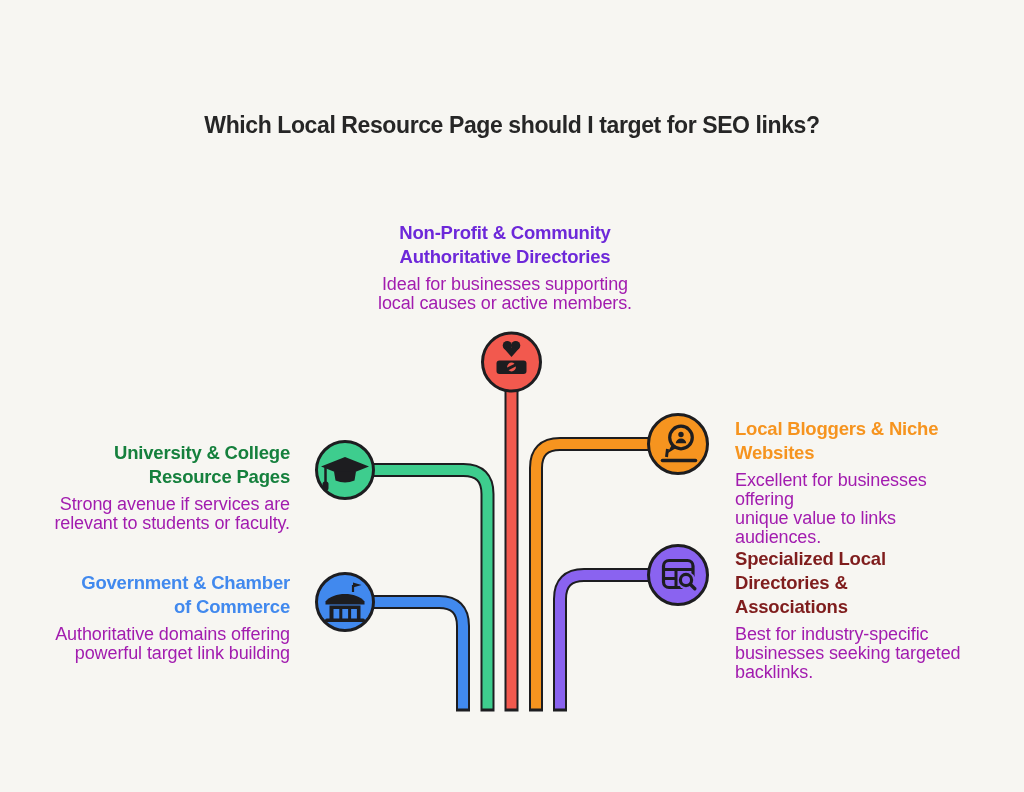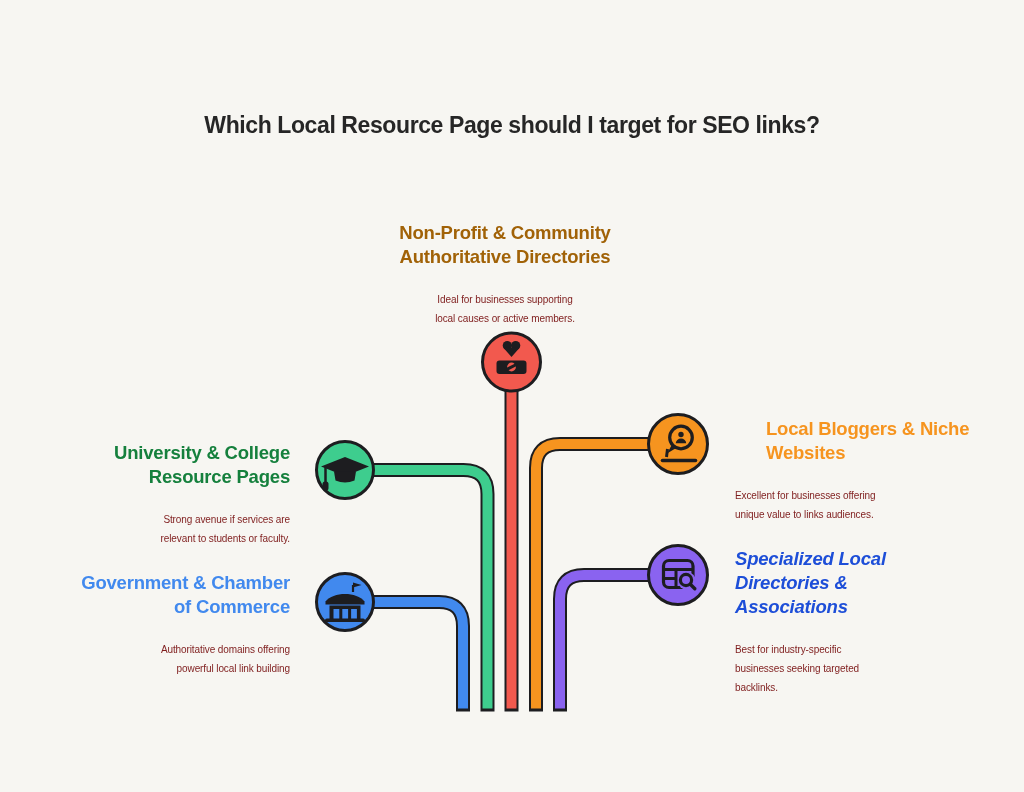--- a/index.html
+++ b/index.html
@@ -15,21 +15,21 @@
     position:absolute;left:0;top:80px;width:1024px;
     text-align:center;
     font-size:23px;font-weight:700;letter-spacing:-0.4px;
     color:#262626;white-space:nowrap;margin-top:32px;
   }
   .block{position:absolute;}
   .block.center{text-align:center;}
   .block.right{text-align:right;}
   .block.left{text-align:left;}
   .bh{font-size:18.5px;font-weight:700;line-height:24px;letter-spacing:-0.2px;}
-  .bd{font-size:10px;line-height:19px;color:#7f1d1d;margin-top:21px;letter-spacing:-0.1px;}
+  .bd{font-size:18px;line-height:19px;color:#a21caf;margin-top:6px;letter-spacing:-0.1px;}
 </style>
 </head>
 <body style="background: rgb(247, 246, 242);">
 
 <div id="canvas" style="background: rgb(247, 246, 242);">
 
   <div class="page-title">Which Local Resource Page should I target for SEO links?</div>
 
   <svg id="diagram-svg" width="1024" height="792" viewBox="0 0 1024 792">
 
@@ -100,21 +100,21 @@
       <path d="M663.5 569.5 H693" fill="none" stroke="#1d1d20" stroke-width="3"></path>
       <path d="M676 569.5 V587.5" fill="none" stroke="#1d1d20" stroke-width="3"></path>
       <path d="M663.5 578.5 H676" fill="none" stroke="#1d1d20" stroke-width="3"></path>
       <circle cx="687" cy="581" r="9" fill="#8a63f0"></circle>
       <circle cx="686" cy="580" r="5.6" fill="none" stroke="#1d1d20" stroke-width="3.2"></circle>
       <path d="M690.3 584.3 L694.8 588.8" fill="none" stroke="#1d1d20" stroke-width="3.4" stroke-linecap="round"></path>
     </g>
   </svg>
 
   <div class="block center" style="left:325px;top:221px;width:360px">
-    <div class="bh" style="color: #a16207; text-align: center;">
+    <div class="bh" style="color: #6d28d9; text-align: center;">
       <div>Non-Profit &amp; Community</div>
       <div>Authoritative Directories</div>
     </div>
     <div class="bd">
       <div>Ideal for businesses supporting</div>
       <div>local causes or active members.</div>
     </div>
   </div>
 
   <div class="block right" style="left:40px;top:441px;width:250px">
@@ -128,37 +128,37 @@
     </div>
   </div>
 
   <div class="block right" style="left:30px;top:571px;width:260px">
     <div class="bh" style="color: rgb(65, 137, 238);">
       <div>Government &amp; Chamber</div>
       <div>of Commerce</div>
     </div>
     <div class="bd">
       <div>Authoritative domains offering</div>
-      <div>powerful local link building</div>
+      <div>powerful target link building</div>
     </div>
   </div>
 
   <div class="block left" style="left:735px;top:417px;width:250px">
-    <div class="bh" style="color: rgb(246, 148, 31); margin-left: 31px;">
+    <div class="bh" style="color: rgb(246, 148, 31);">
       <div>Local Bloggers &amp; Niche</div>
       <div>Websites</div>
     </div>
     <div class="bd">
       <div>Excellent for businesses offering</div>
       <div>unique value to links audiences.</div>
     </div>
   </div>
 
   <div class="block left" style="left:735px;top:547px;width:240px">
-    <div class="bh" style="color: #1d4ed8; font-style: italic;">
+    <div class="bh" style="color: #7f1d1d;">
       <div>Specialized Local</div>
       <div>Directories &amp;</div>
       <div>Associations</div>
     </div>
     <div class="bd">
       <div>Best for industry-specific</div>
       <div>businesses seeking targeted</div>
       <div>backlinks.</div>
     </div>
   </div>

